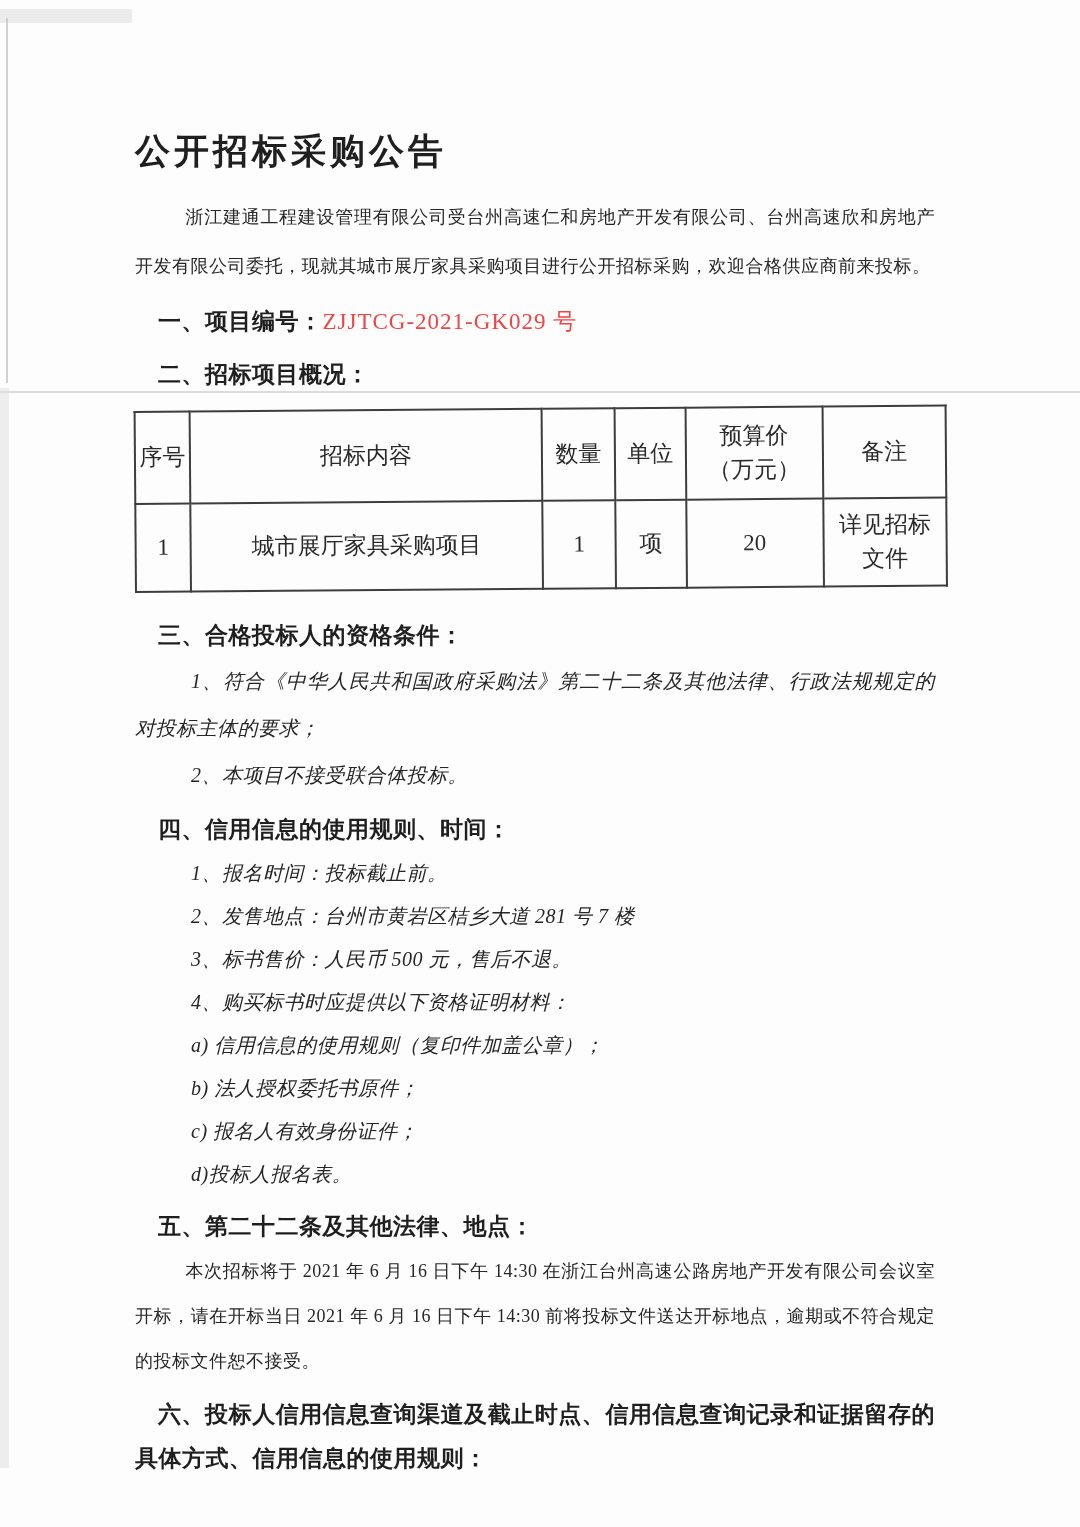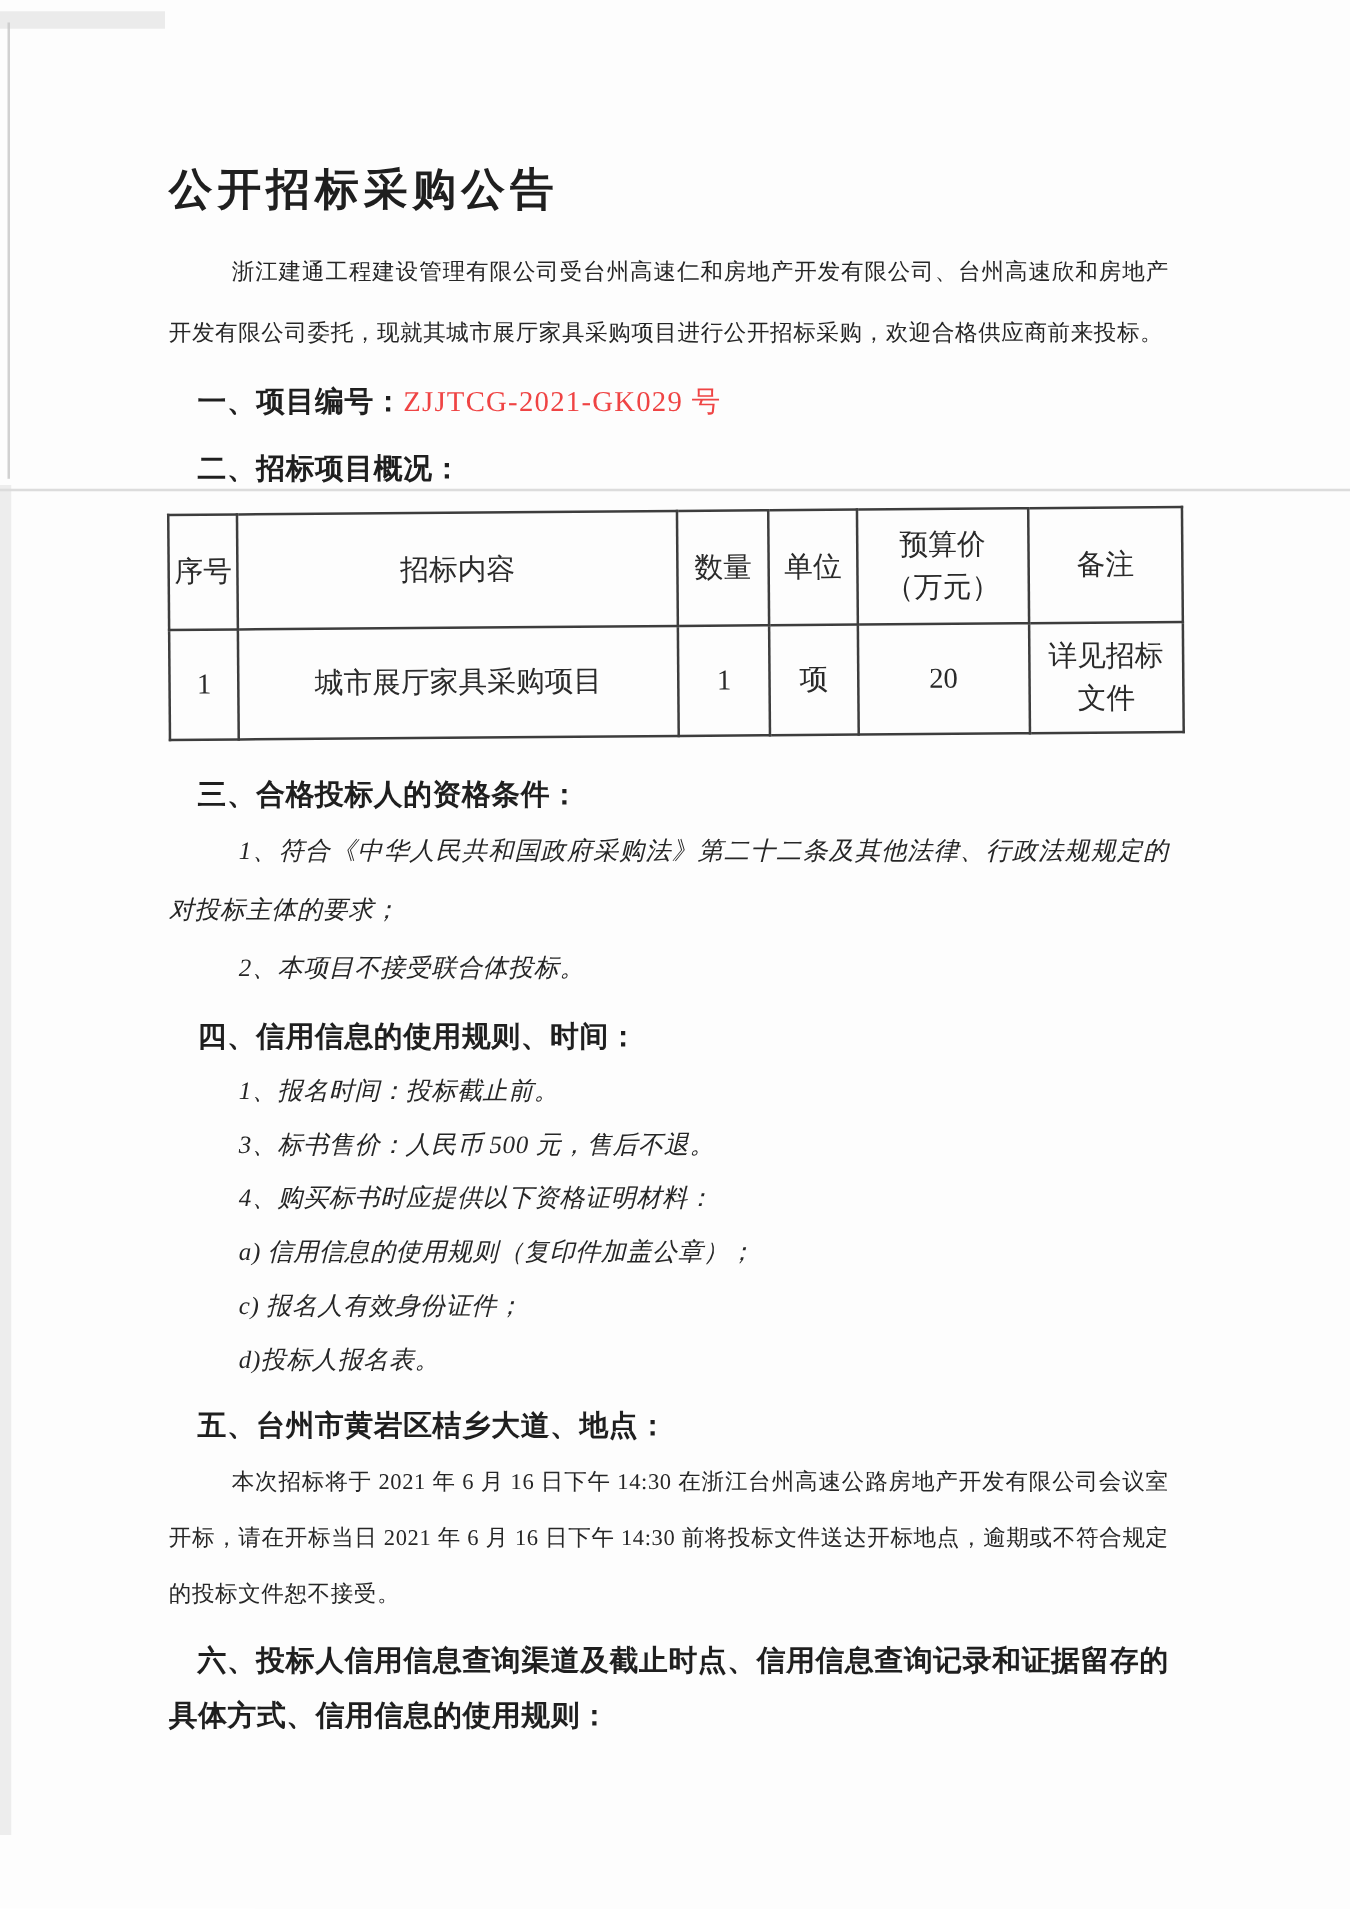--- a/index.html
+++ b/index.html
@@ -176,25 +176,27 @@
         </tr>
       </tbody>
     </table>
 
     <p class="sect-head gap-lg">三、合格投标人的资格条件：</p>
     <p class="item item-tall">1、符合《中华人民共和国政府采购法》第二十二条及其他法律、行政法规规定的对投标主体的要求；</p>
     <p class="item item-tall">2、本项目不接受联合体投标。</p>
 
     <p class="sect-head gap-sm">四、信用信息的使用规则、时间：</p>
     <p class="item">1、报名时间：投标截止前。</p>
+    <p class="item">2、发售地点：台州市黄岩区桔乡大道 281 号 7 楼</p>
     <p class="item">3、标书售价：人民币 500 元，售后不退。</p>
     <p class="item">4、购买标书时应提供以下资格证明材料：</p>
     <p class="item">a) 信用信息的使用规则（复印件加盖公章）；</p>
+    <p class="item">b) 法人授权委托书原件；</p>
     <p class="item">c) 报名人有效身份证件；</p>
     <p class="item">d)投标人报名表。</p>
 
-    <p class="sect-head gap-sm">五、台州市黄岩区桔乡大道、地点：</p>
+    <p class="sect-head gap-sm">五、第二十二条及其他法律、地点：</p>
     <p class="para" style="line-height:45px;">本次招标将于 2021 年 6 月 16 日下午 14:30 在浙江台州高速公路房地产开发有限公司会议室开标，请在开标当日 2021 年 6 月 16 日下午 14:30 前将投标文件送达开标地点，逾期或不符合规定的投标文件恕不接受。</p>
 
     <p class="sect-head gap-sm" style="line-height:44px; text-align:justify; width:800px;">六、投标人信用信息查询渠道及截止时点、信用信息查询记录和证据留存的具体方式、信用信息的使用规则：</p>
 
   </div>
 </div>
 
 </body></html>

